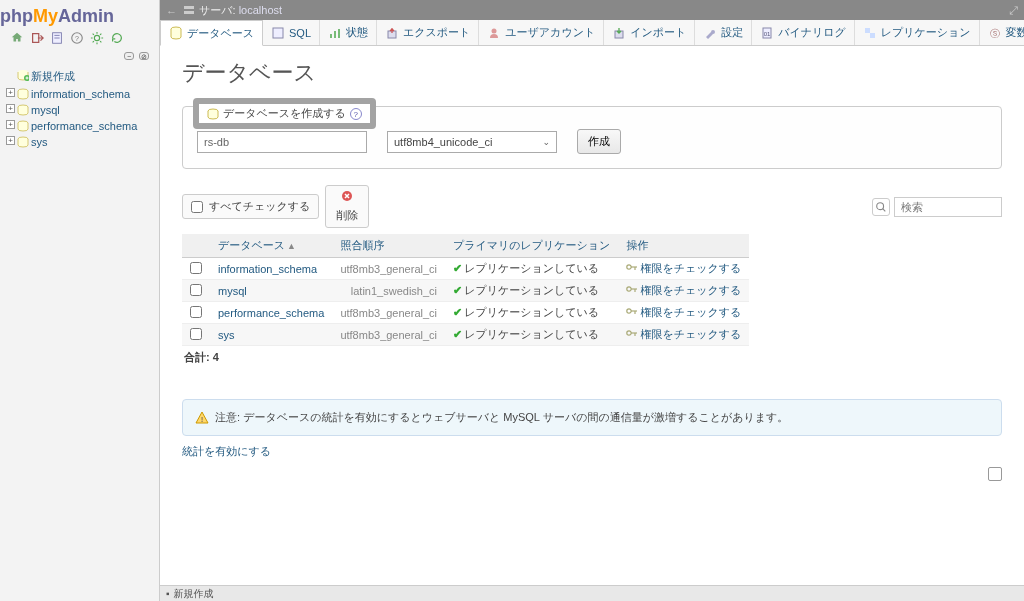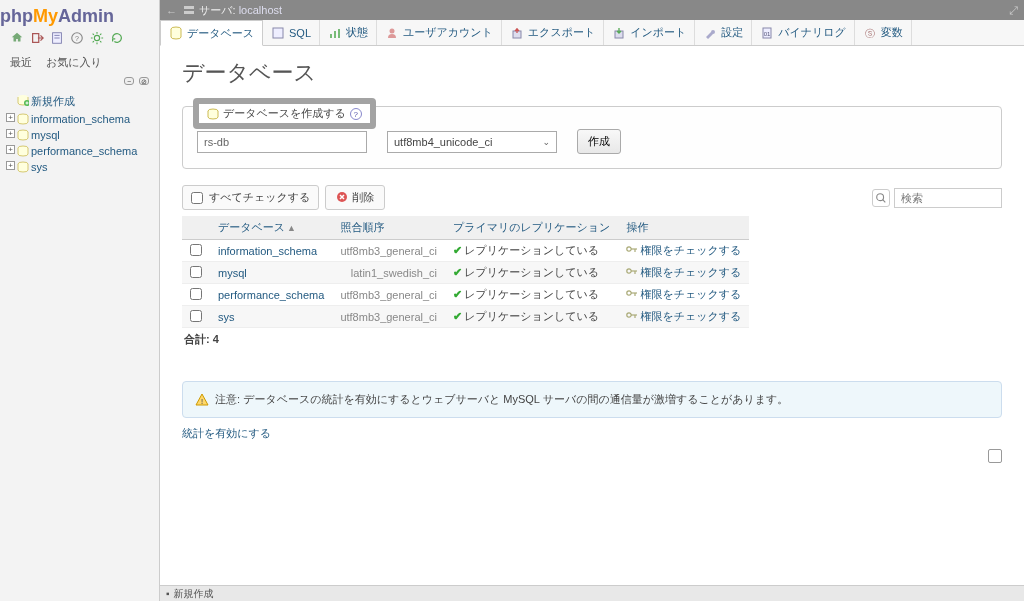--- a/index.html
+++ b/index.html
@@ -43,21 +43,21 @@
 .legend-box .lico { width: 12px; height: 12px; }
 .help-ico { width: 12px; height: 12px; border: 1px solid #88c; border-radius: 50%; font-size: 8px; color: #55a; text-align: center; line-height: 11px; }
 
 .create-row { display: flex; gap: 20px; align-items: center; }
 .txt-input { border: 1px solid #aaa; padding: 4px 6px; width: 170px; font-size: 11px; color: #666; }
 .sel-input { border: 1px solid #aaa; padding: 4px 6px; width: 170px; font-size: 11px; color: #444; background: #fff; display: flex; justify-content: space-between; align-items: center; }
 .btn { border: 1px solid #aaa; background: linear-gradient(#f8f8f8,#e8e8e8); border-radius: 3px; padding: 4px 10px; font-size: 11px; cursor: pointer; }
 
 .toolbar-row { display: flex; align-items: center; margin-bottom: 6px; }
 .check-all-box { border: 1px solid #ccc; border-radius: 3px; padding: 4px 8px; display: flex; align-items: center; gap: 6px; background: #fafafa; }
-.toolbar-btn { border: 1px solid #ccc; border-radius: 3px; padding: 4px 10px; display: flex; align-items: center; gap: 4px; background: #fafafa; margin-left: 6px; color: #444; }
+.toolbar-btn { border: 1px solid #ccc; border-radius: 3px; padding: 4px 10px; display: flex; align-items: center; gap: 4px; background: #fafafa; margin-left: 6px; color: #444; flex-direction: column; }
 .search-wrap { margin-left: auto; display: flex; align-items: center; gap: 4px; }
 .search-wrap .search-ico { width: 18px; height: 18px; border: 1px solid #ccc; border-radius: 3px; display: flex; align-items: center; justify-content: center; }
 .search-input { border: 1px solid #ccc; padding: 3px 6px; width: 108px; font-size: 11px; color: #888; }
 
 table.dbtbl { border-collapse: collapse; width: auto; font-size: 11px; }
 table.dbtbl th { background: #f0f0f0; border-bottom: 1px solid #ccc; padding: 4px 8px; text-align: left; font-weight: normal; color: #235a81; }
 table.dbtbl th.sorted { color: #235a81; }
 table.dbtbl th .sort-ico { font-size: 9px; color: #888; margin-left: 2px; }
 table.dbtbl td { padding: 3px 8px; border-bottom: 1px solid #eee; }
 table.dbtbl tr.odd { background: #f7f7f7; }
@@ -116,24 +116,20 @@
           <path d="M8 1v2M8 13v2M1 8h2M13 8h2M3 3l1.5 1.5M11.5 11.5L13 13M3 13l1.5-1.5M11.5 4.5L13 3" stroke="#5a5" stroke-width="1.3"></path>
         </svg>
       </span>
     <span class="nav-ico">
         <svg viewBox="0 0 16 16" width="14" height="14">
           <path d="M3 8a5 5 0 1 1 2 4" fill="none" stroke="#5a5" stroke-width="1.4"></path>
           <path d="M3 12v-3h3" fill="none" stroke="#5a5" stroke-width="1.4"></path>
         </svg>
       </span>
   </div>
-  <div id="recent-fav">
-    <span>最近</span>
-    <span>お気に入り</span>
-  </div>
   <div id="collapse-btns">
     <span class="small-btn">−</span>
     <span class="small-btn">⊘</span>
   </div>
   <div id="tree">
     <div class="tree-row">
       <span style="width:9px"></span>
       <span class="db-ico"><svg viewBox="0 0 12 12" width="12" height="12">
             <ellipse cx="6" cy="3" rx="5" ry="2" fill="#ffd"></ellipse>
             <path d="M1 3v6a5 2 0 0 0 10 0V3" fill="#ffd" stroke="#cb5" stroke-width="0.8"></path>
@@ -205,51 +201,58 @@
   <div class="tab">
       <span class="tico"><svg viewBox="0 0 14 14" width="14" height="14">
           <rect x="2" y="8" width="2" height="4" fill="#7b7"></rect>
           <rect x="6" y="5" width="2" height="7" fill="#7b7"></rect>
           <rect x="10" y="3" width="2" height="9" fill="#7b7"></rect>
         </svg></span>
       <span>状態</span>
     </div>
   <div class="tab">
       <span class="tico"><svg viewBox="0 0 14 14" width="14" height="14">
+          <rect x="3" y="5" width="8" height="7" fill="#dde" stroke="#88a"></rect>
+          <path d="M7 2v5M5 5l2-2 2 2" fill="none" stroke="#c55" stroke-width="1.3"></path>
+        </svg></span>
+      <span>エクスポート</span>
+    </div>
+  <div class="tab">
+      <span class="tico"><svg viewBox="0 0 14 14" width="14" height="14">
           <circle cx="7" cy="5" r="2.5" fill="#d99"></circle>
           <path d="M3 12a4 4 0 0 1 8 0z" fill="#d99"></path>
         </svg></span>
       <span>ユーザアカウント</span>
     </div>
   <div class="tab">
       <span class="tico"><svg viewBox="0 0 14 14" width="14" height="14">
           <rect x="3" y="5" width="8" height="7" fill="#dde" stroke="#88a"></rect>
-          <path d="M7 2v5M5 5l2-2 2 2" fill="none" stroke="#c55" stroke-width="1.3"></path>
-        </svg></span>
-      <span>エクスポート</span>
-    </div>
-  <div class="tab">
-      <span class="tico"><svg viewBox="0 0 14 14" width="14" height="14">
-          <rect x="3" y="5" width="8" height="7" fill="#dde" stroke="#88a"></rect>
           <path d="M7 2v5M5 5l2 2 2-2" fill="none" stroke="#5a5" stroke-width="1.3"></path>
         </svg></span>
       <span>インポート</span>
     </div>
   <div class="tab">
       <span class="tico"><svg viewBox="0 0 14 14" width="14" height="14">
           <path d="M3 11l5-5a2 2 0 1 1 2 2l-5 5z" fill="#aac"></path>
         </svg></span>
       <span>設定</span>
     </div>
   <div class="tab">
       <span class="tico"><svg viewBox="0 0 14 14" width="14" height="14">
           <rect x="3" y="2" width="8" height="10" fill="#eef" stroke="#88a"></rect>
           <text x="7" y="10" text-anchor="middle" font-size="6" fill="#557">01</text>
         </svg></span>
       <span>バイナリログ</span>
+    </div>
+  <div class="tab">
+      <span class="tico"><svg viewBox="0 0 14 14" width="14" height="14">
+          <rect x="2" y="2" width="5" height="5" fill="#cdf"></rect>
+          <rect x="7" y="7" width="5" height="5" fill="#cdf"></rect>
+        </svg></span>
+      <span>レプリケーション</span>
     </div>
   <div class="tab">
       <span class="tico"><svg viewBox="0 0 14 14" width="14" height="14">
           <text x="7" y="11" text-anchor="middle" font-size="10" fill="#a77">ⓢ</text>
         </svg></span>
       <span>変数</span>
     </div>
 
 </div>
 

